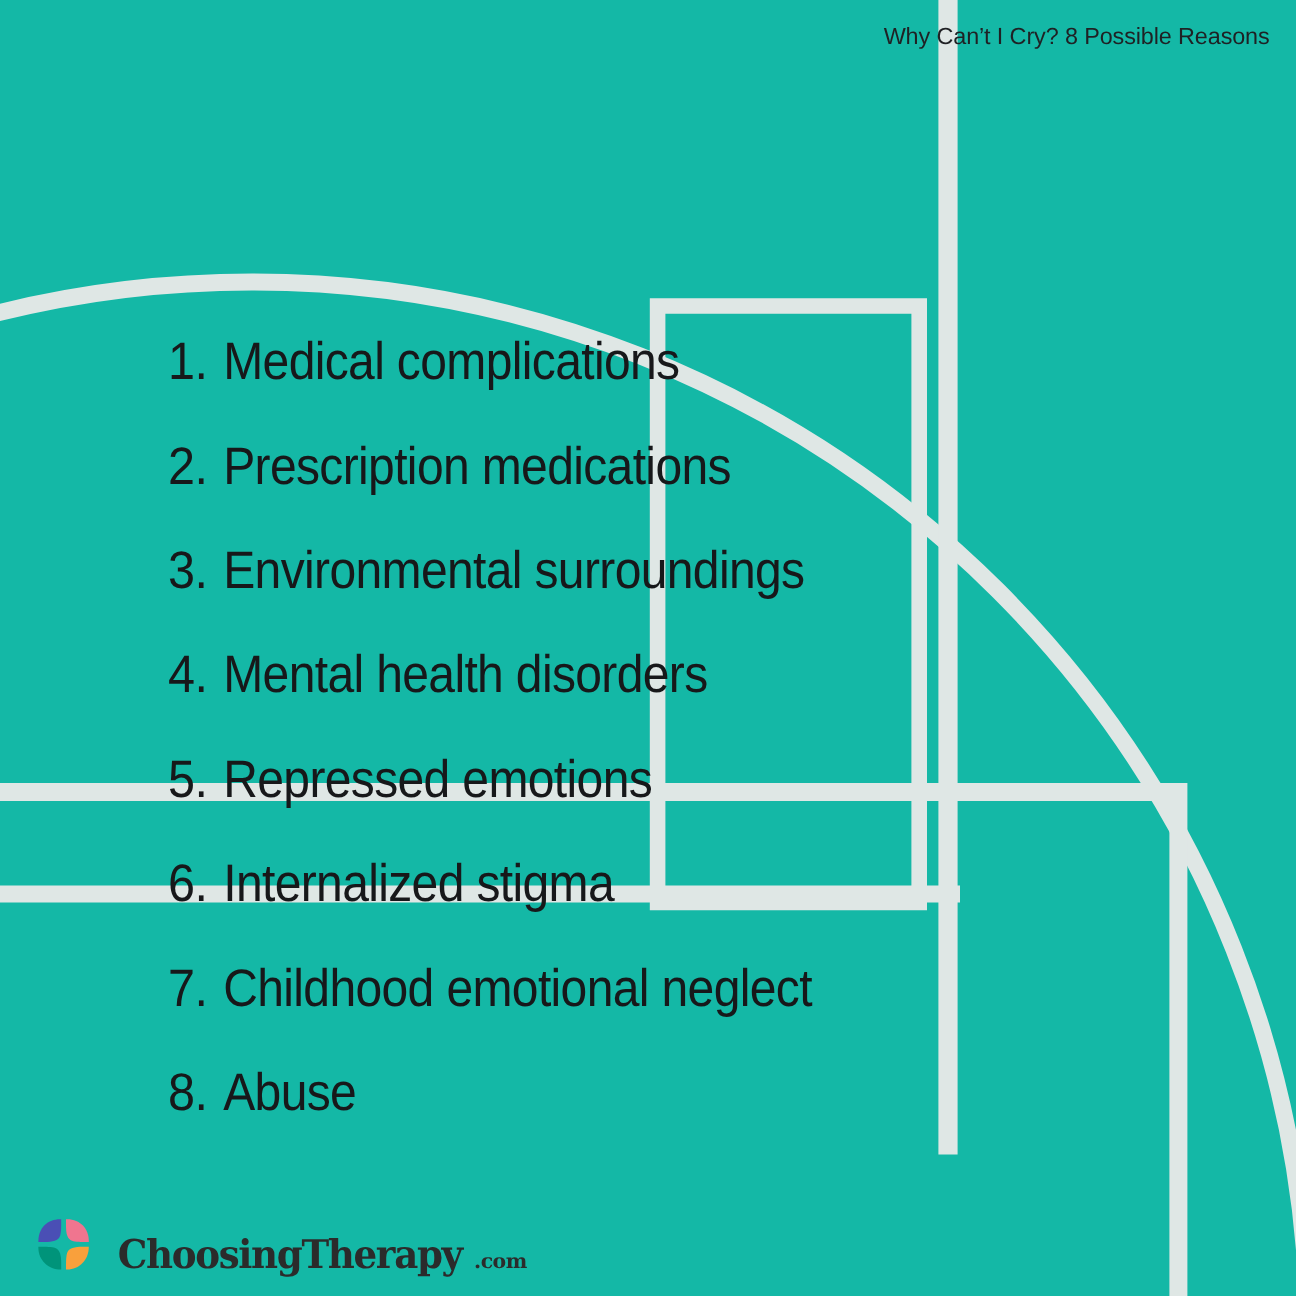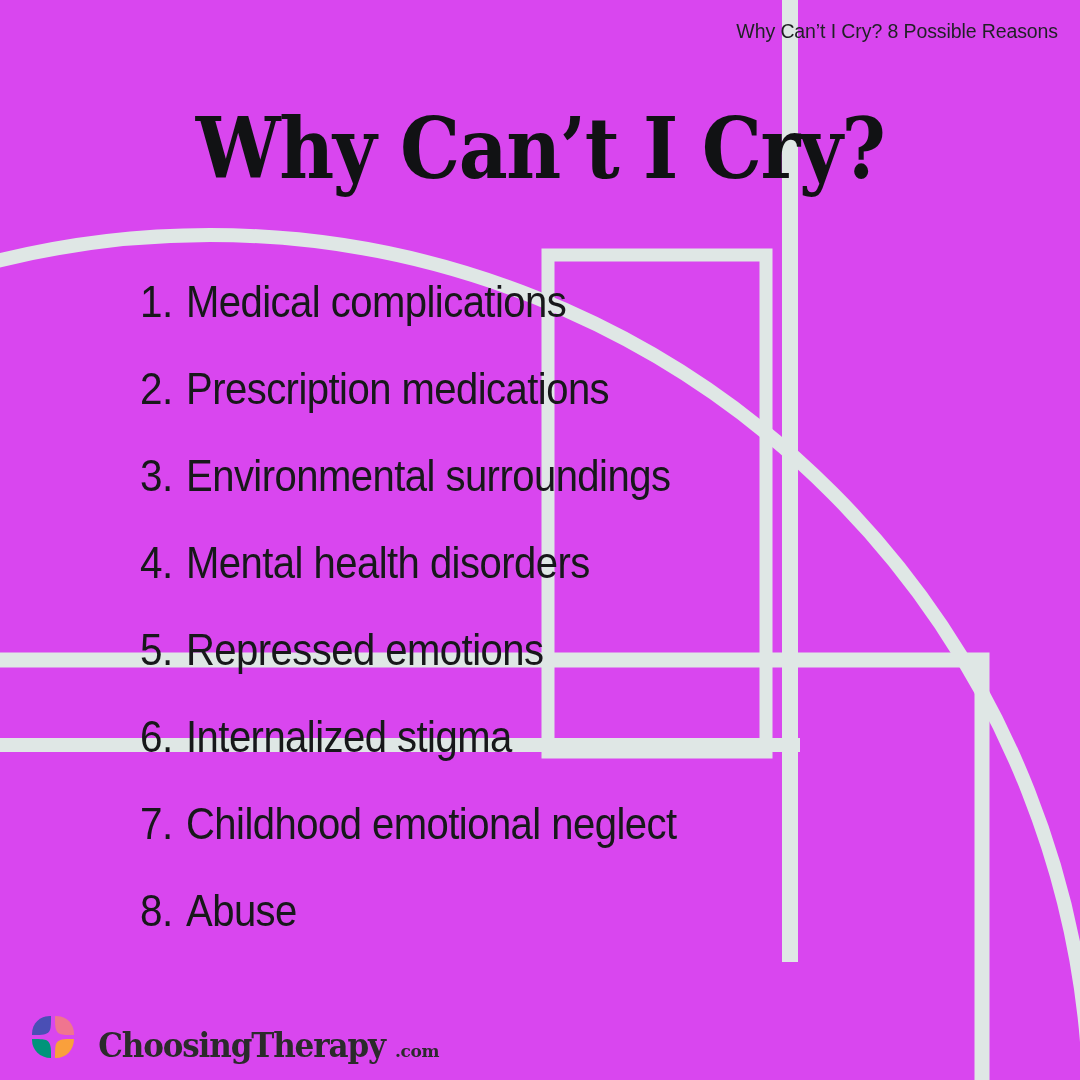--- a/index.html
+++ b/index.html
@@ -11,21 +11,21 @@
     height: 1080px;
     background: #f7f7f6;
     font-family: "Liberation Sans", sans-serif;
     overflow: hidden;
   }
 
   #canvas {
     position: relative;
     width: 1080px;
     height: 1080px;
-    background: #d946ef;
+    background: #14b8a6;
     overflow: hidden;
   }
 
   
   #bg-decor {
     position: absolute;
     left: 0;
     top: 0;
     width: 1080px;
     height: 1080px;
@@ -172,23 +172,20 @@
 
     <path d="M -40 660 L 982 660 L 982 1120" fill="none" stroke="#dfe7e5" stroke-width="15"></path>
 
     <line x1="-10" y1="745" x2="800" y2="745" stroke="#dfe7e5" stroke-width="14"></line>
   </svg>
 
   <div id="header-bar">
     <span id="header-title">Why Can’t I Cry? 8 Possible Reasons</span>
   </div>
 
-  <div id="title-wrap">
-    <h1 id="page-title">Why Can’t I Cry?</h1>
-  </div>
 
   <ol id="reasons-list">
     <li class="reason-row">
       <span class="reason-num">1.</span>
       <span class="reason-text">Medical complications</span>
     </li>
     <li class="reason-row">
       <span class="reason-num">2.</span>
       <span class="reason-text">Prescription medications</span>
     </li>

